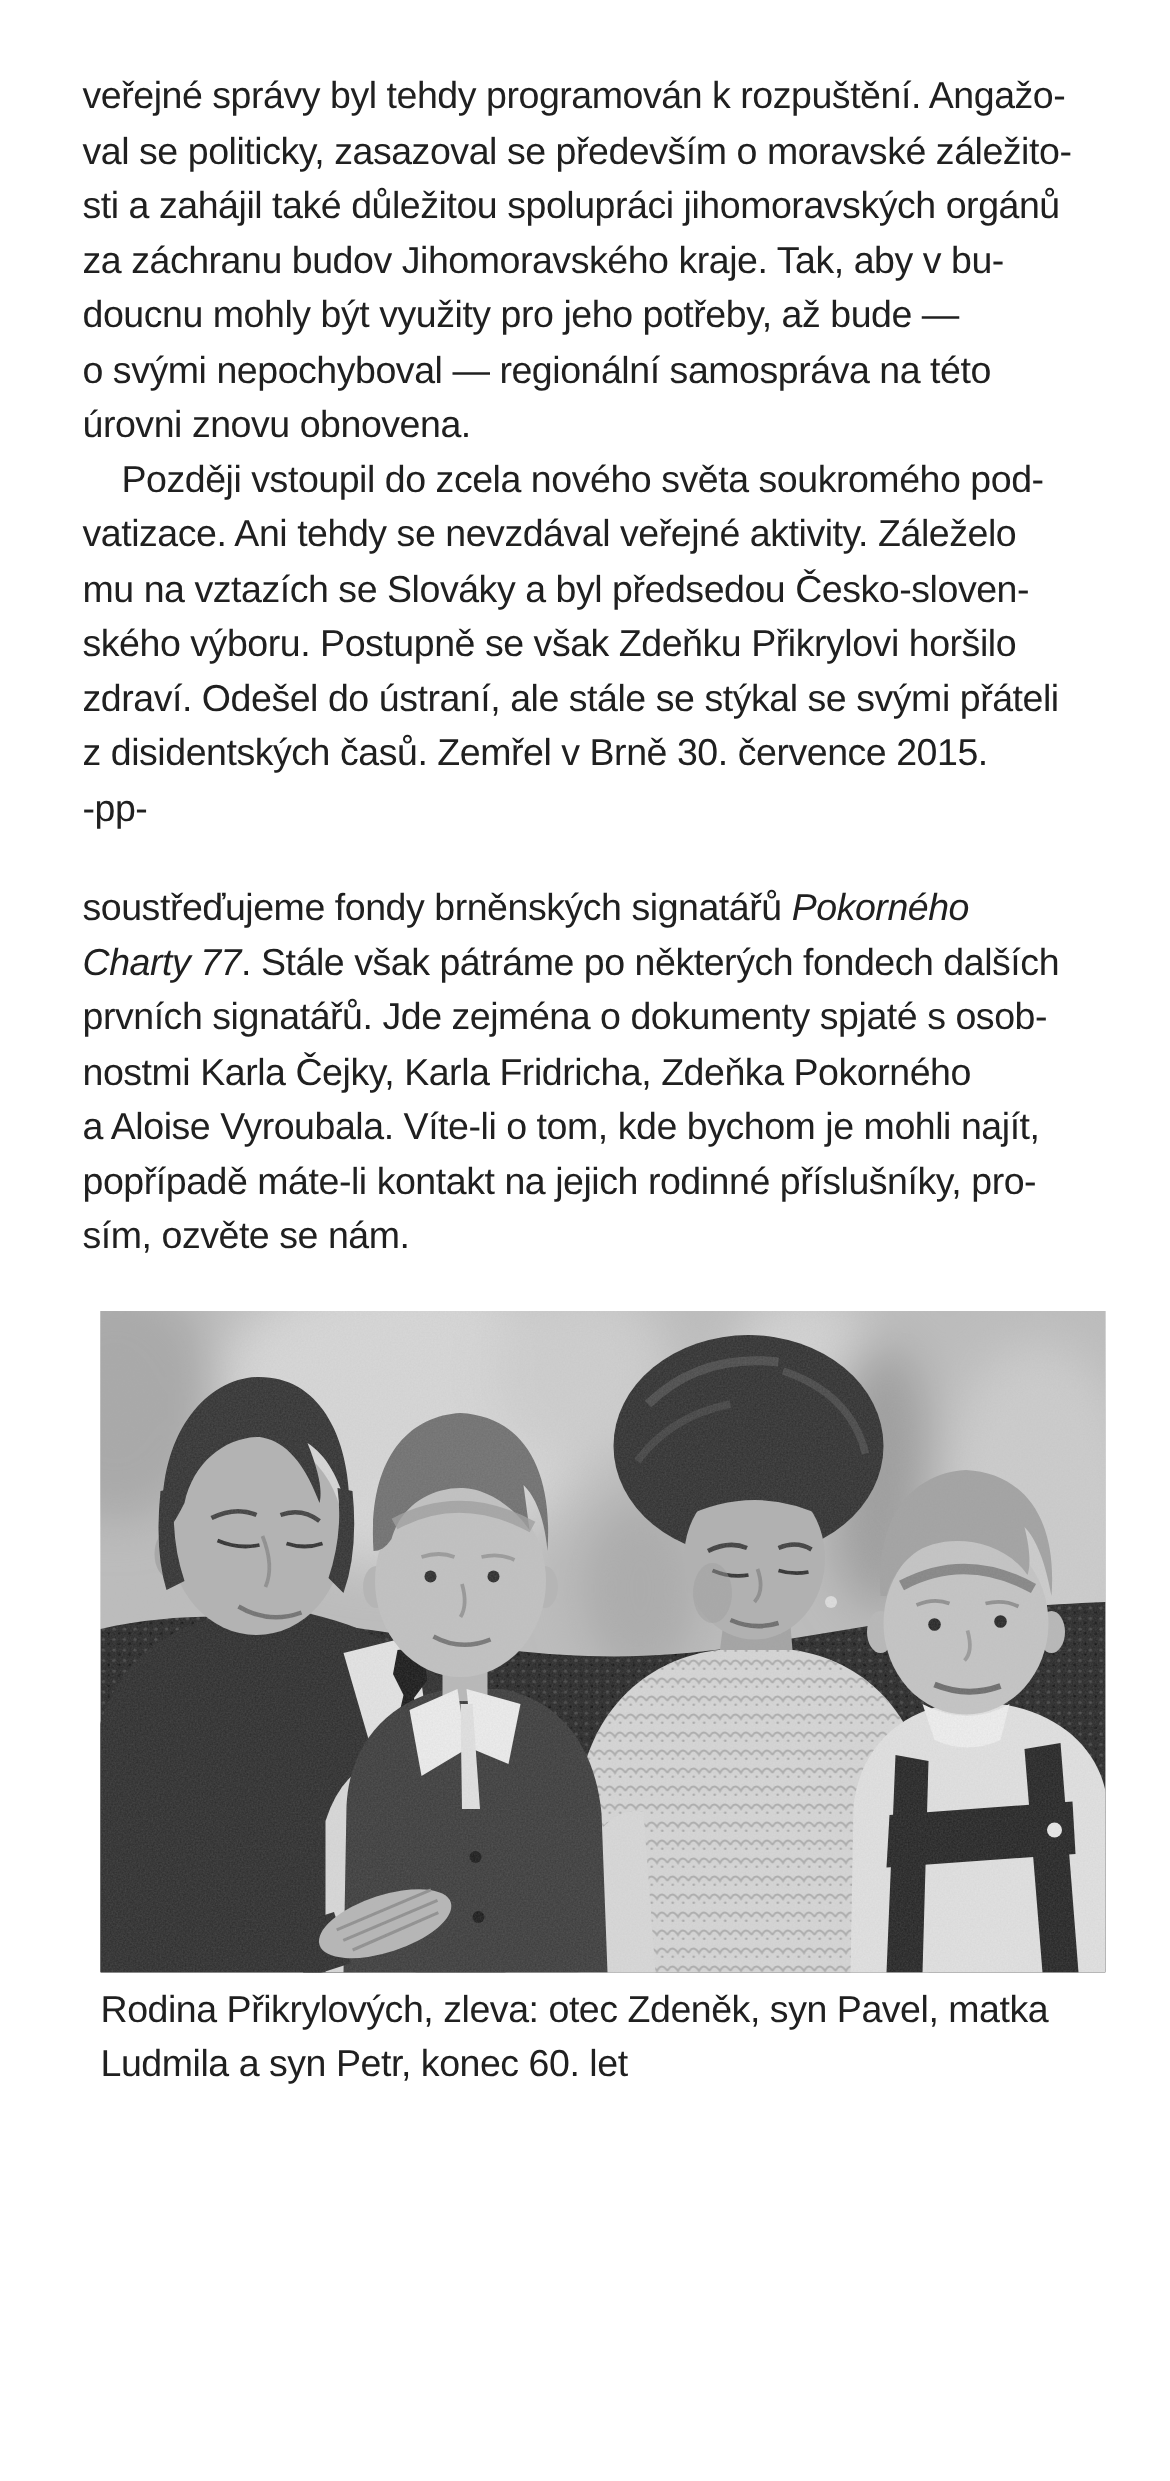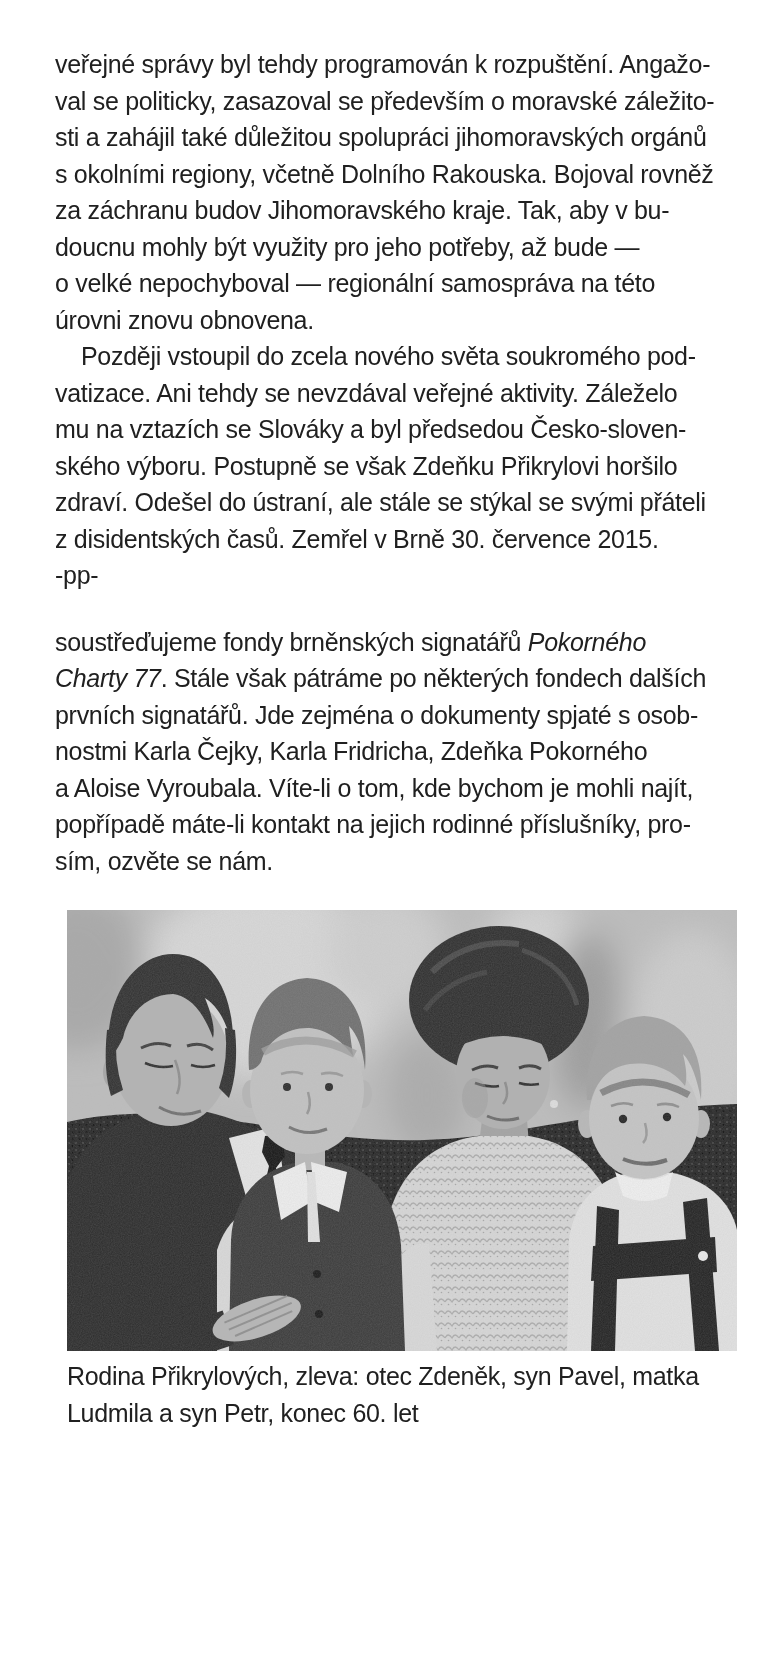--- a/index.html
+++ b/index.html
@@ -32,24 +32,23 @@
 </head>
 <body>
 
 <div class="page">
   <div class="content">
 
     <div class="para">
         <div class="line"><span>veřejné správy byl tehdy programován k rozpuštění. Angažo-</span></div>
         <div class="line"><span>val se politicky, zasazoval se především o moravské záležito-</span></div>
         <div class="line"><span>sti a zahájil také důležitou spolupráci jihomoravských orgánů</span></div>
-        <div class="line"><span>s okolními regiony, včetně Dolního Rakouska. Bojoval rovněž</span></div>
         <div class="line"><span>za záchranu budov Jihomoravského kraje. Tak, aby v bu-</span></div>
         <div class="line"><span>doucnu mohly být využity pro jeho potřeby, až bude —</span></div>
-        <div class="line"><span>o velké nepochyboval — regionální samospráva na této</span></div>
+        <div class="line"><span>o svými nepochyboval — regionální samospráva na této</span></div>
         <div class="line"><span>úrovni znovu obnovena.</span></div>
       </div>
 
     <div class="para indent-first">
         <div class="line"><span>Později vstoupil do zcela nového světa soukromého pod-</span></div>
         <div class="line"><span>vatizace. Ani tehdy se nevzdával veřejné aktivity. Záleželo</span></div>
         <div class="line"><span>mu na vztazích se Slováky a byl předsedou Česko-sloven-</span></div>
         <div class="line"><span>ského výboru. Postupně se však Zdeňku Přikrylovi horšilo</span></div>
         <div class="line"><span>zdraví. Odešel do ústraní, ale stále se stýkal se svými přáteli</span></div>
         <div class="line"><span>z disidentských časů. Zemřel v Brně 30. července 2015.</span></div>

